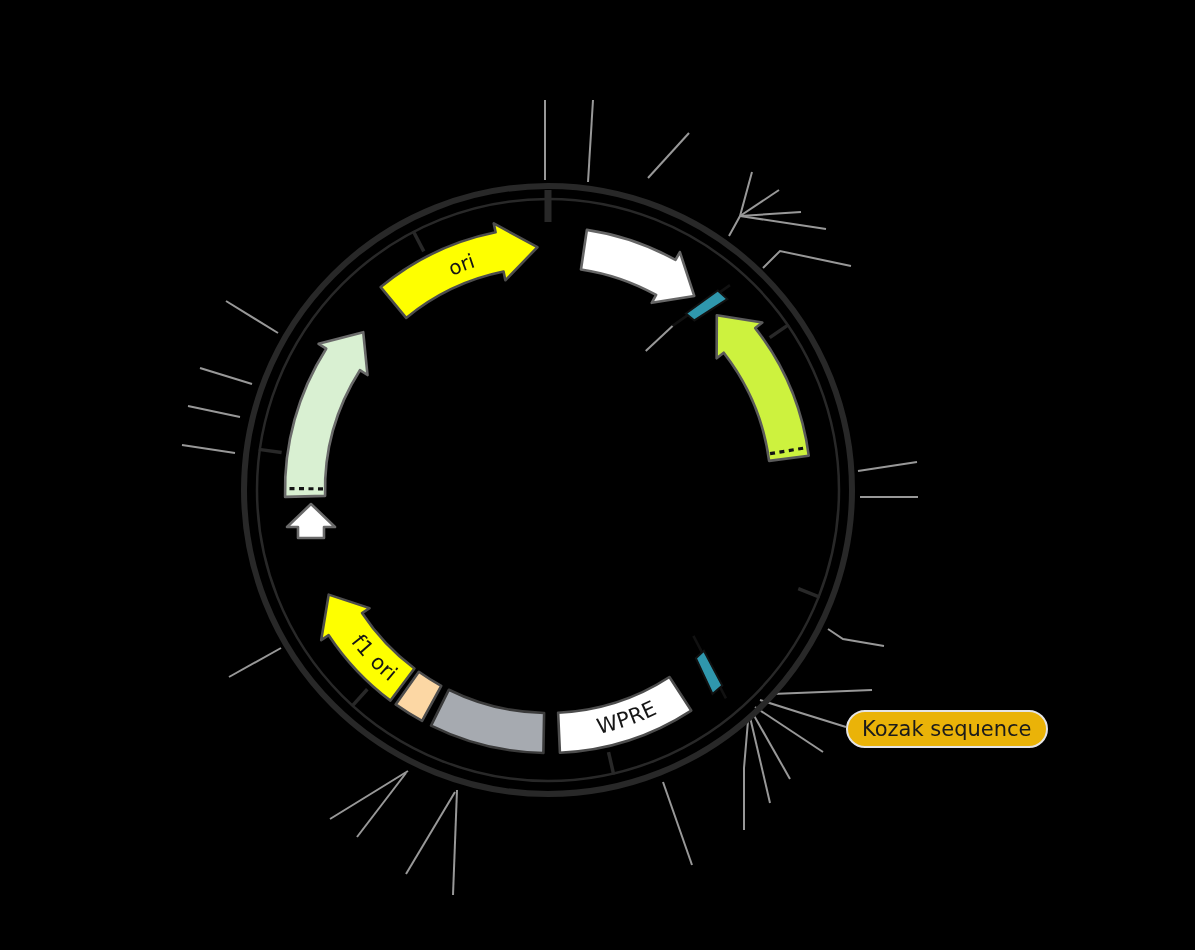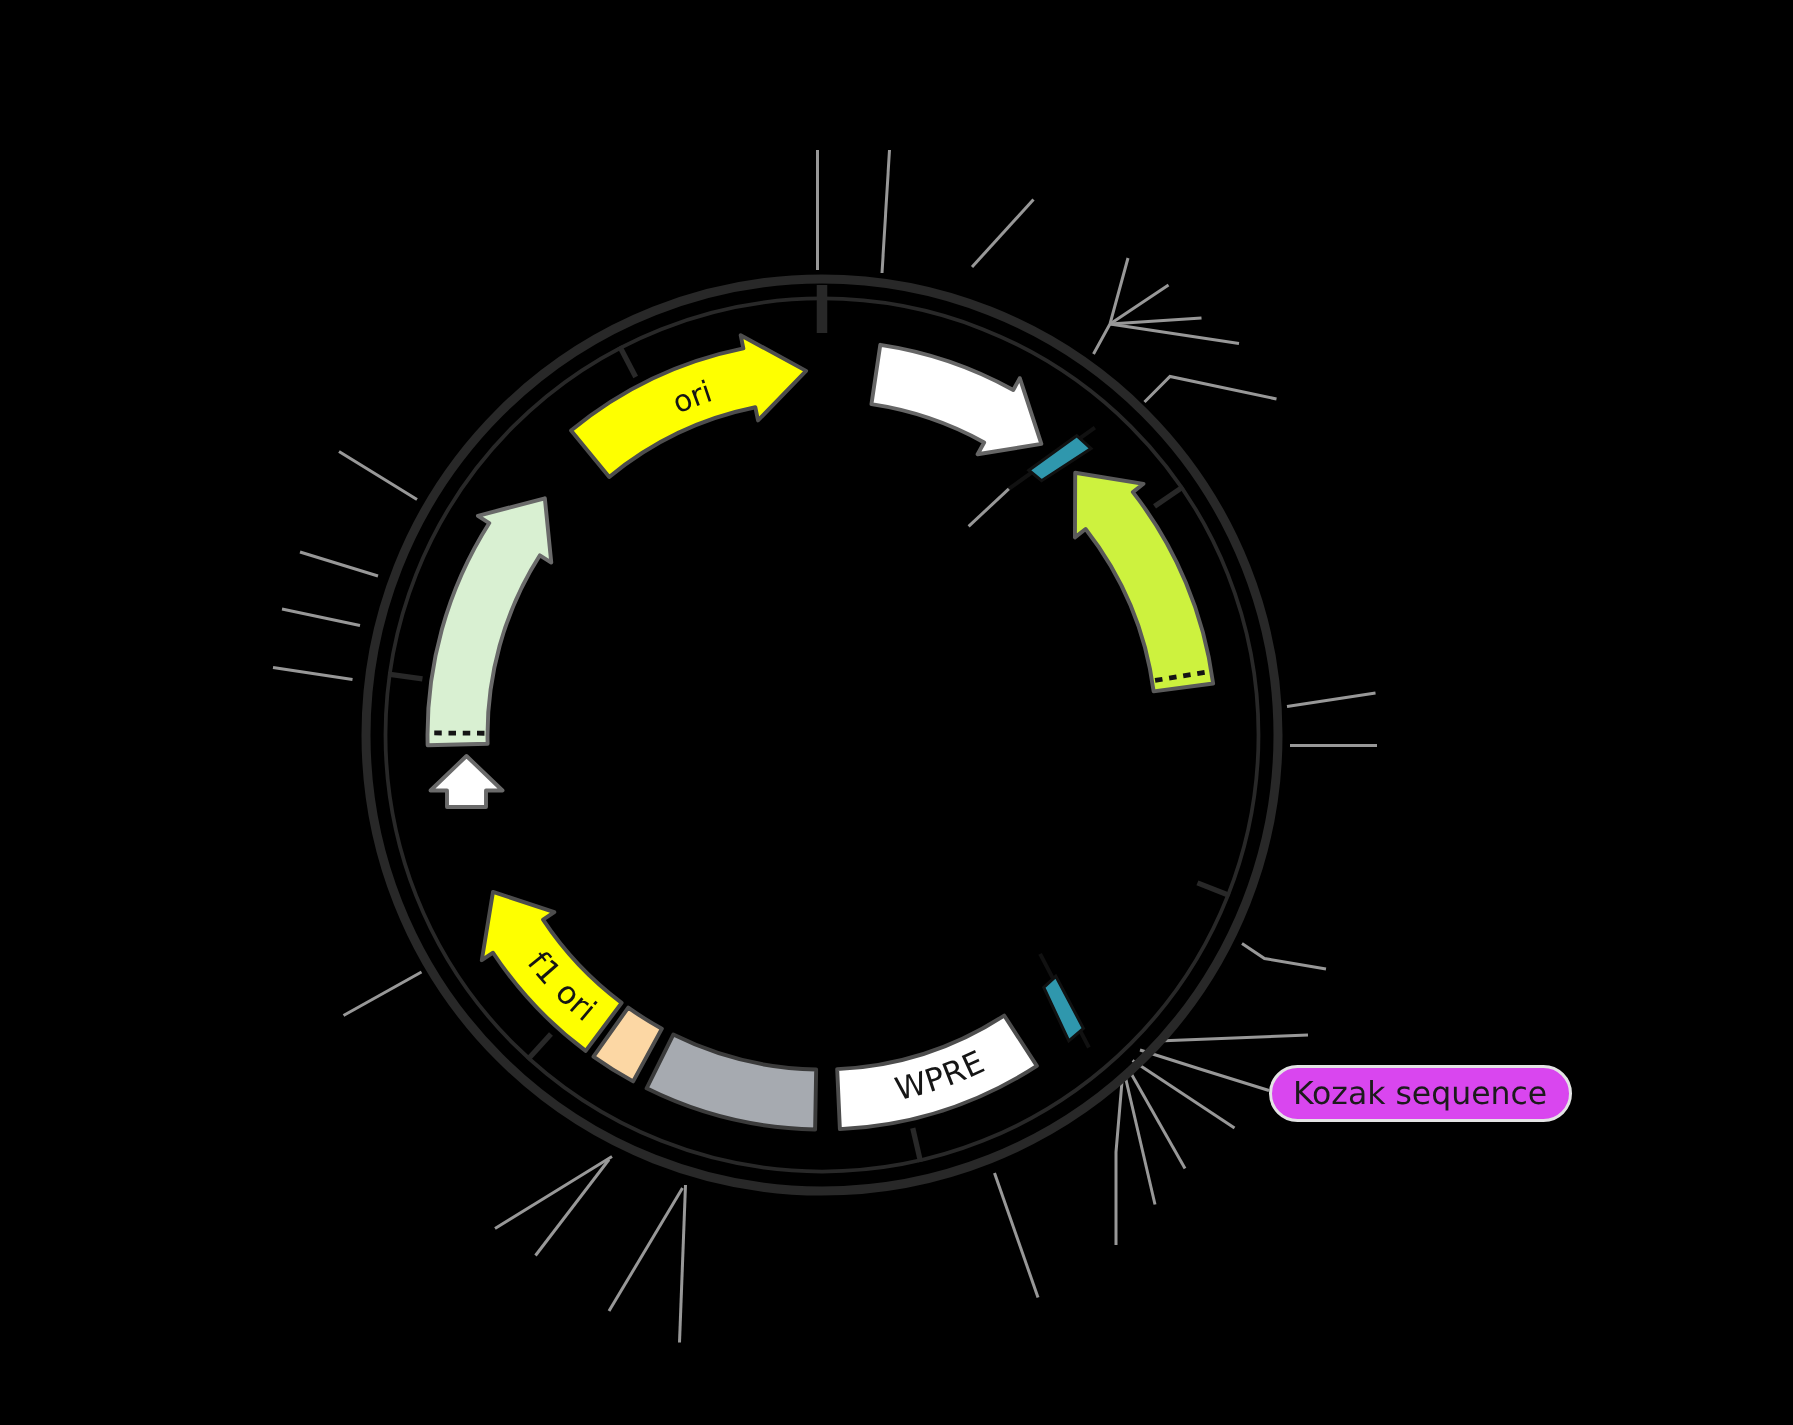--- a/index.html
+++ b/index.html
@@ -1,20 +1,20 @@
 <!DOCTYPE html>
 <html><head>
 <meta charset="utf-8">
 <style>
   html,body{margin:0;padding:0;background:#000;width:1195px;height:950px;overflow:hidden;}
   .stage{position:relative;width:1195px;height:950px;background:#000;font-family:"DejaVu Sans",sans-serif;}
   svg{position:absolute;left:0;top:0;}
   .kozak{
     position:absolute;
-    background:#d946ef;
+    background:#eab308;
     border:2px solid #e4e4e5;
     border-radius:19px;
     color:#1b1b1b;
     font-size:21px;
     line-height:1.35;
     padding:3px 14px;
     white-space:nowrap;
     font-family:"DejaVu Sans","Liberation Sans",sans-serif;
   }
   text{font-family:"DejaVu Sans","Liberation Sans",sans-serif;}

